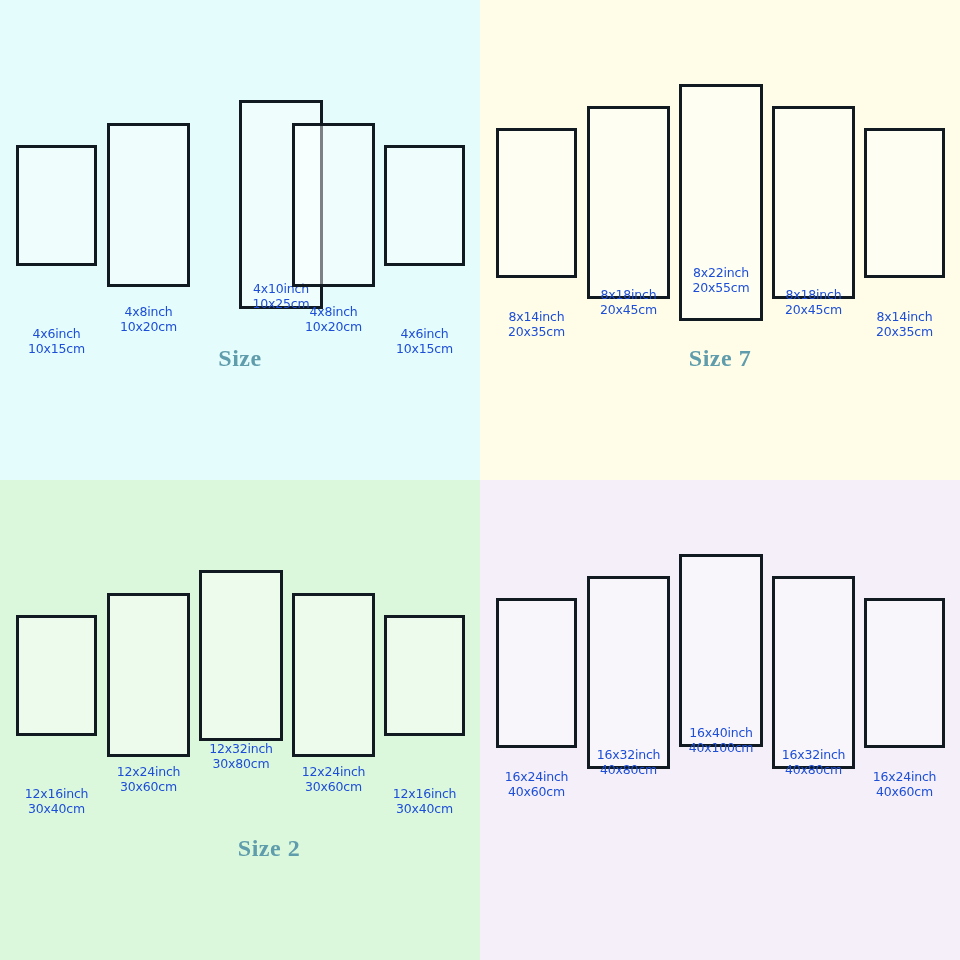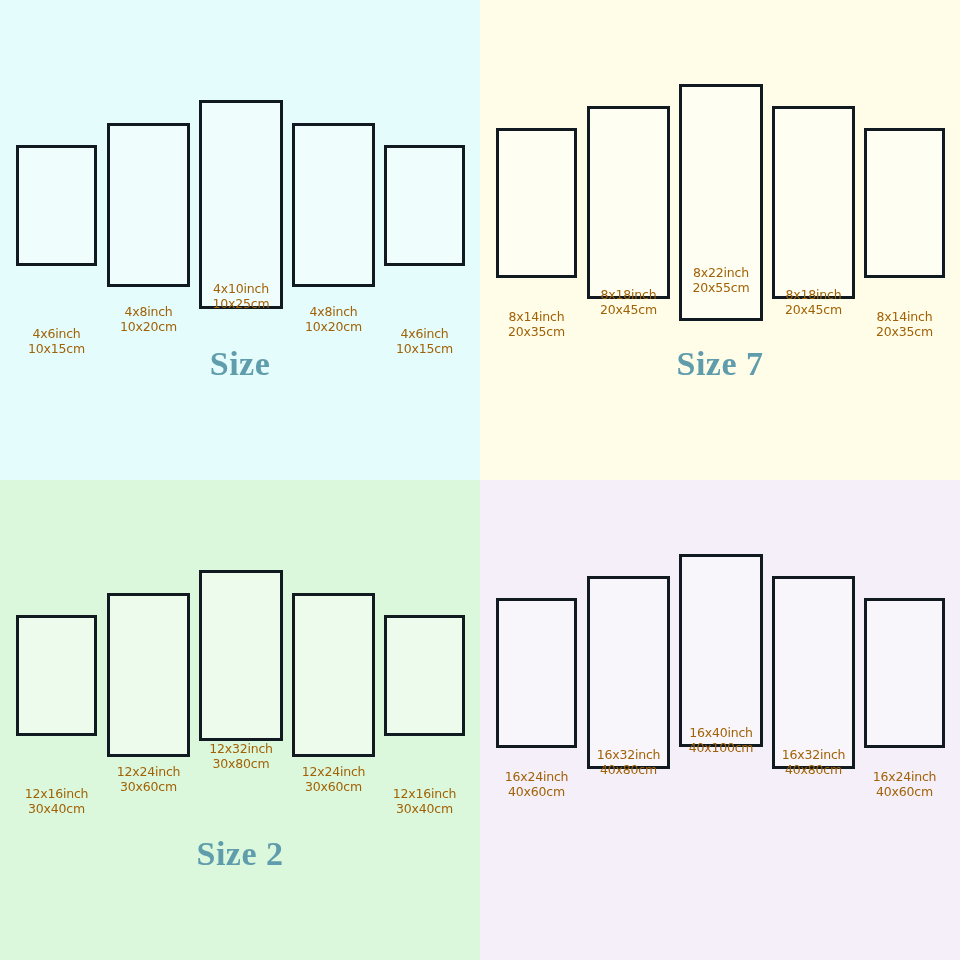--- a/index.html
+++ b/index.html
@@ -49,65 +49,65 @@
     align-items: center;
     justify-content: center;
   }
 
   .panel-label {
     position: absolute;
     left: 50%;
     transform: translateX(-50%);
     width: 100%;
     text-align: center;
-    color: #a16207;
+    color: #1d4ed8;
     font-family: "DejaVu Sans", sans-serif;
     font-size: 12.5px;
     line-height: 15px;
     letter-spacing: -0.2px;
     white-space: nowrap;
   }
 
   .panel-label .ln {
     display: block;
   }
 
   .quad-title {
     position: absolute;
     left: 0;
     width: 480px;
     text-align: center;
     font-family: "Liberation Serif", "DejaVu Serif", serif;
     font-weight: bold;
-    font-size: 34px;
+    font-size: 24px;
     color: #5F9CAC;
     letter-spacing: 0.5px;
   }
 
   
   #quad-size   { background: #E4FCFB; }
   #quad-size-1 { background: #FFFDE7; }
   #quad-size-2 { background: #DCF8DC; }
   #quad-size-3 { background: #F4EFF8; }
 
   
   .row-top .quad-title { top: 345px; }
-  .row-bottom .quad-title { top: 355px; }
+  .row-bottom .quad-title { top: 355px; padding-left: 29px; }
 
   
   .p1 { left: 16px;  width: 81px; }
   .p2 { left: 107px; width: 83px; }
   .p3 { left: 199px; width: 84px; }
   .p4 { left: 292px; width: 83px; }
   .p5 { left: 384px; width: 81px; }
 
   
   #quad-size .p1 { top: 145px; height: 121px; }
   #quad-size .p2 { top: 123px; height: 164px; }
-  #quad-size .p3 { top: 100px; height: 209px; }
+  #quad-size .p3 { top: 100px; height: 209px; margin-left: 40px; }
   #quad-size .p4 { top: 123px; height: 164px; }
   #quad-size .p5 { top: 145px; height: 121px; }
   #quad-size .panel-label { top: 178px; }
 
   
   #quad-size-1 .p1 { top: 128px; height: 150px; }
   #quad-size-1 .p2 { top: 106px; height: 193px; }
   #quad-size-1 .p3 { top: 84px;  height: 237px; }
   #quad-size-1 .p4 { top: 106px; height: 193px; }
   #quad-size-1 .p5 { top: 128px; height: 150px; }

